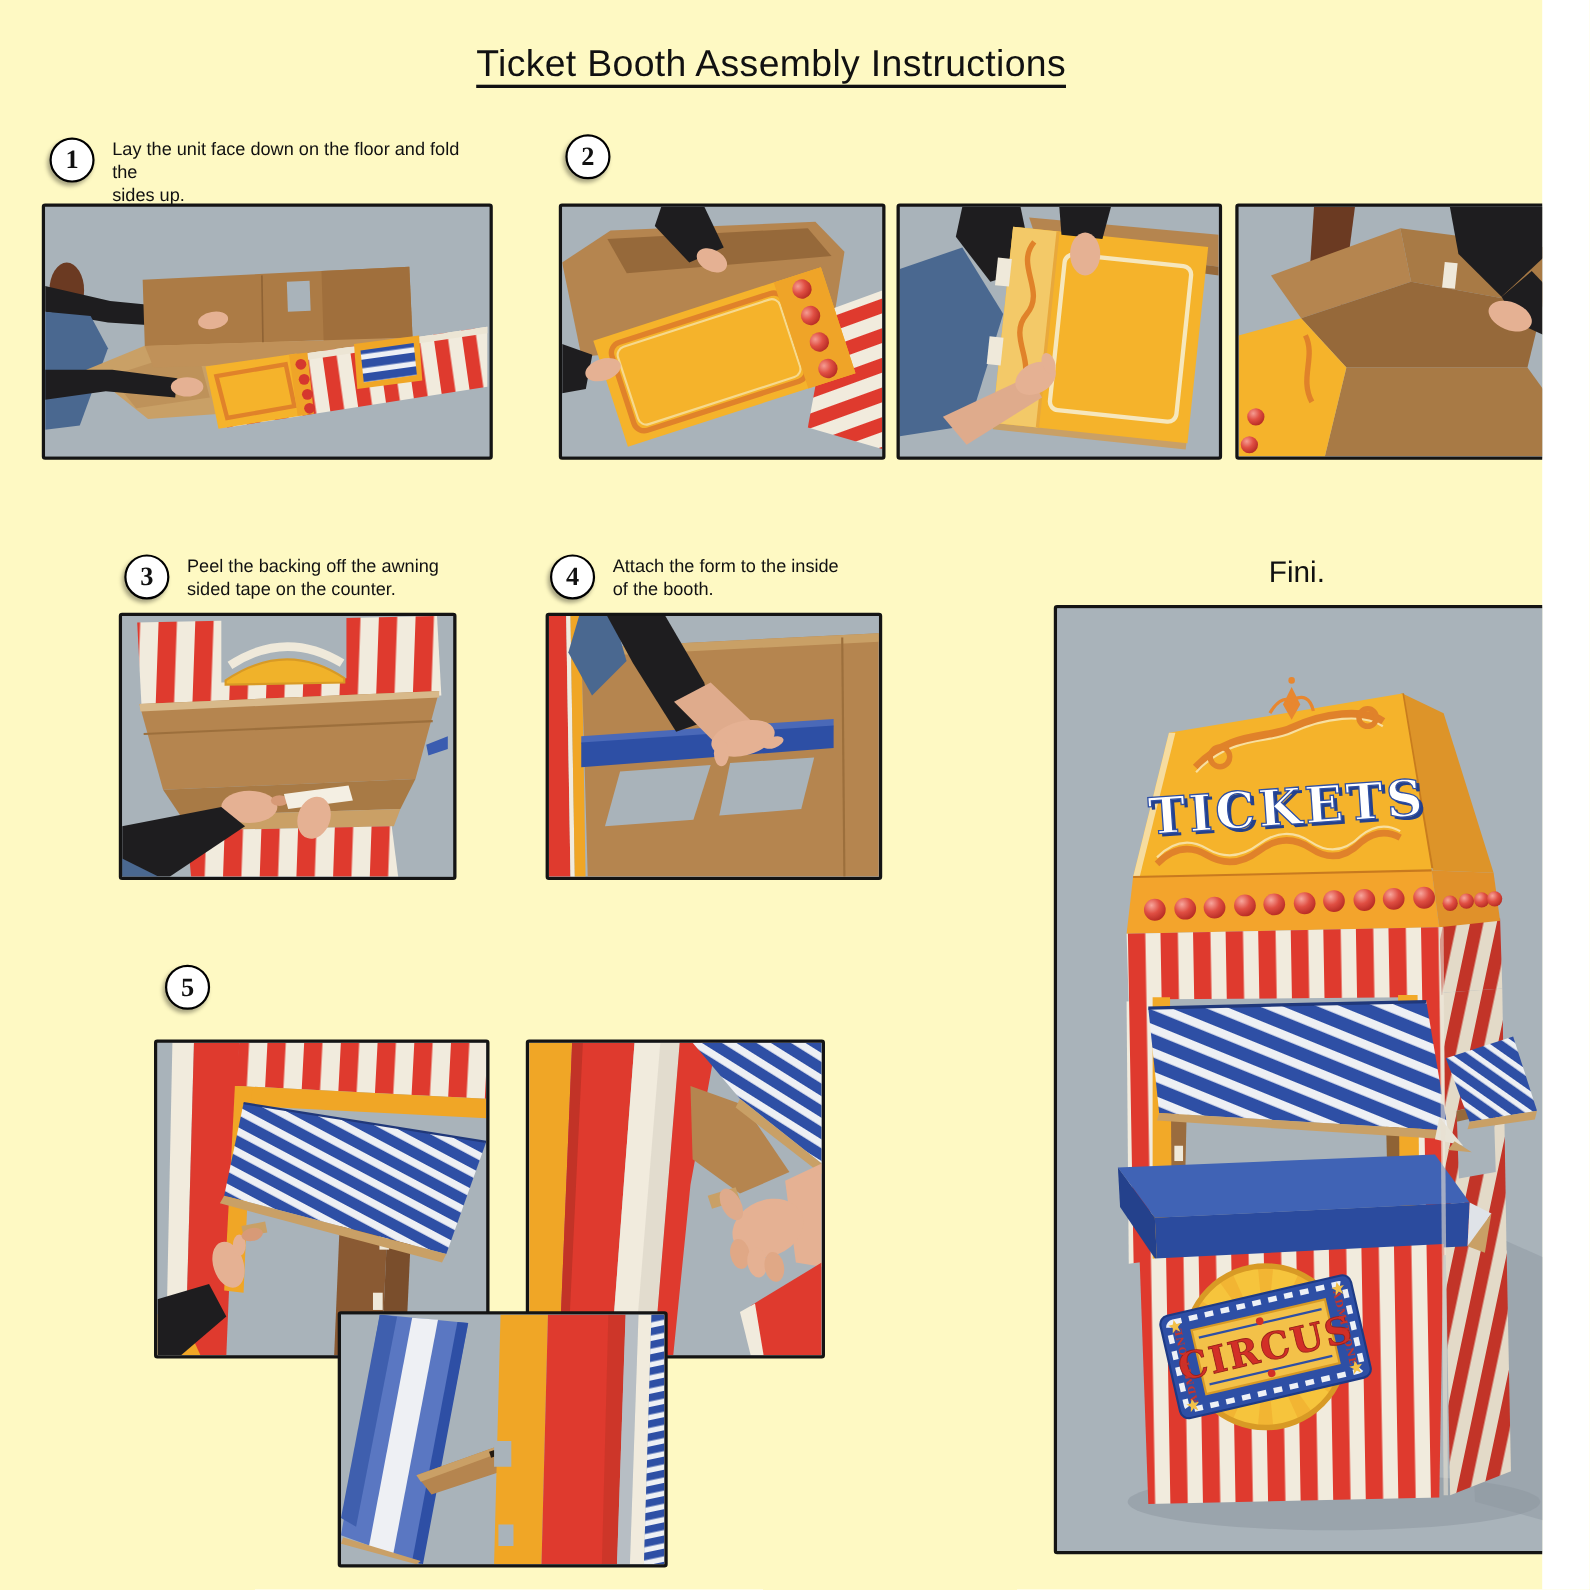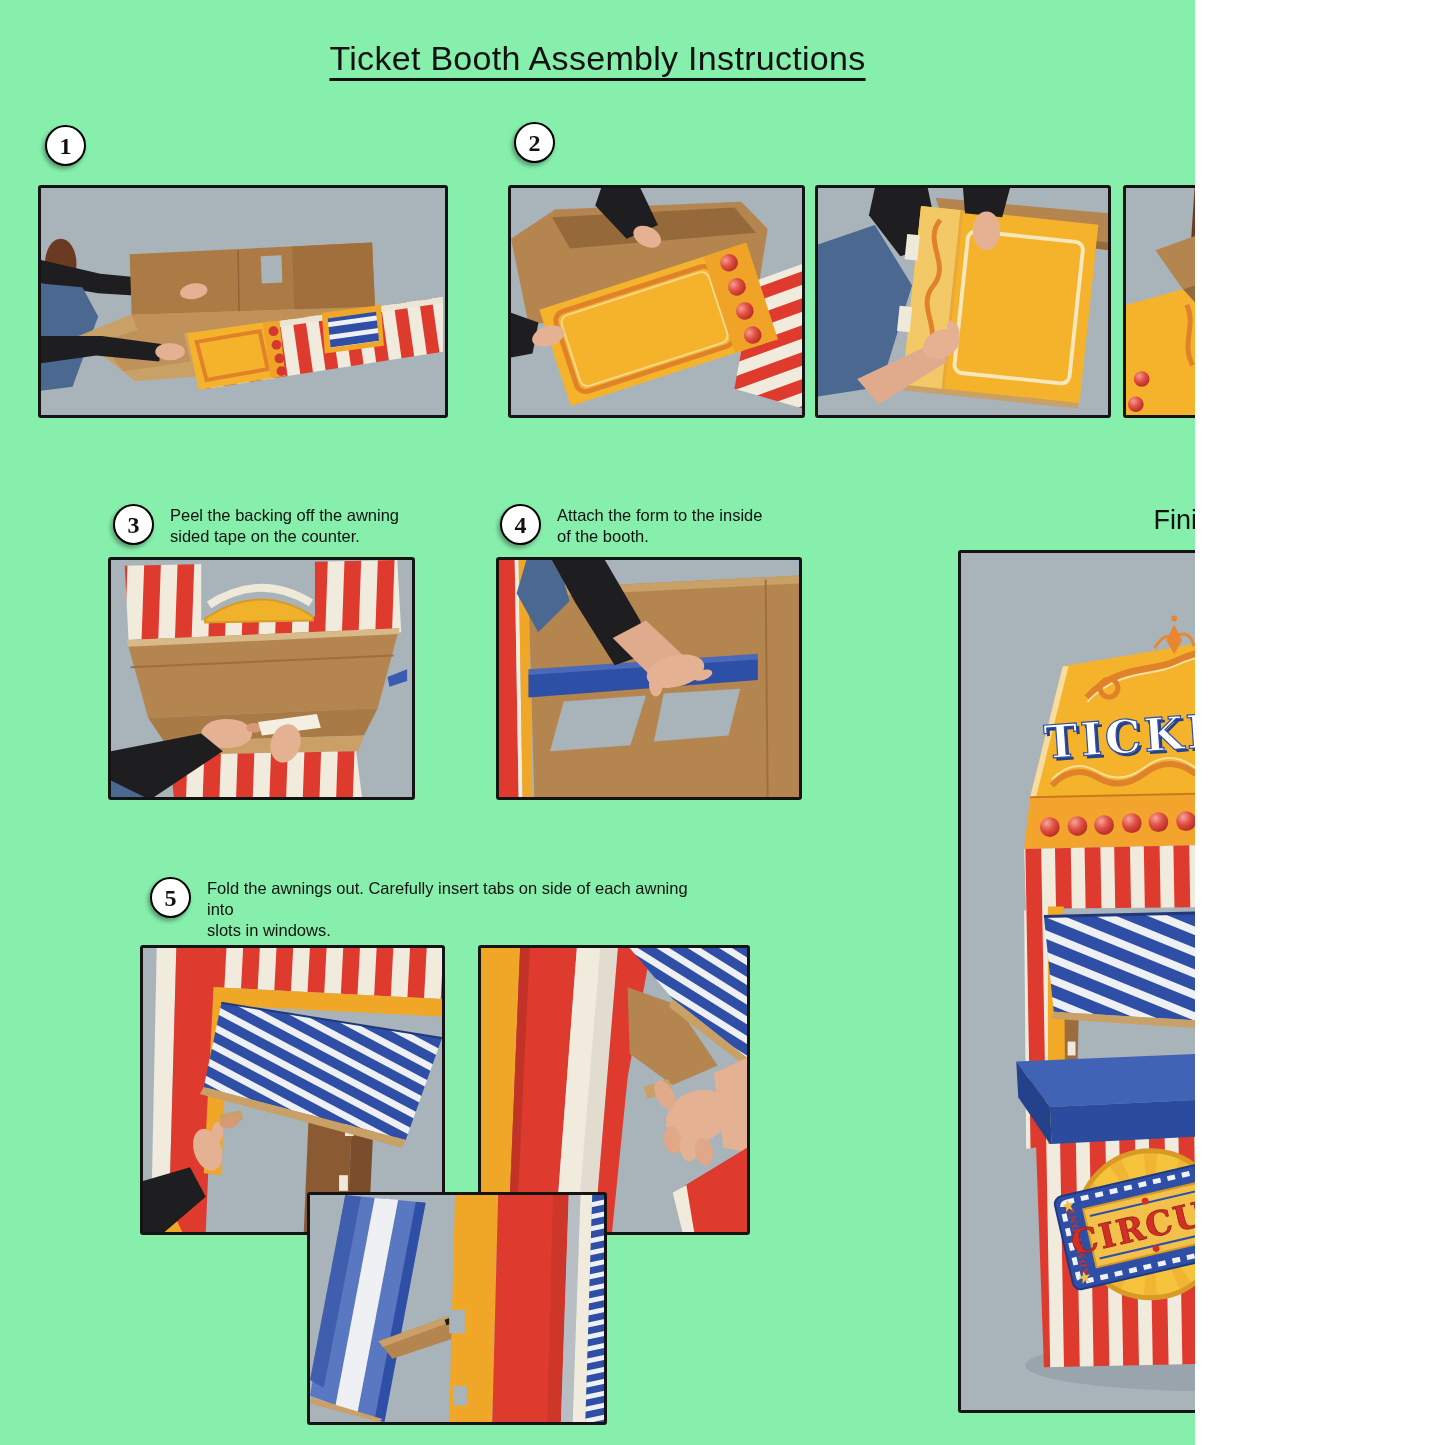--- a/index.html
+++ b/index.html
@@ -1,16 +1,16 @@
 <!DOCTYPE html>
 <html><head>
 <meta charset="utf-8">
 <style>
   html,body{margin:0;padding:0;background:#fff}
-  .page{position:relative;width:1195px;height:1445px;background:#86efac;
+  .page{position:relative;width:1402px;height:1445px;background:#fef9c3;
         font-family:"Liberation Sans",sans-serif;color:#111;overflow:hidden}
   .title{position:absolute;left:0;right:0;top:16px;text-align:center;
          font-size:34px;font-weight:400;letter-spacing:.3px}
   .title .u{text-decoration:underline;text-decoration-thickness:3px;text-underline-offset:8px}
   .step{position:absolute;display:flex;gap:16px;align-items:flex-start}
   .badge{width:37px;height:37px;border:2.5px solid #000;border-radius:50%;
          display:flex;align-items:center;justify-content:center;background:#fff;
          font-family:"Liberation Serif",serif;font-weight:700;font-size:24px;
          box-shadow:-2px 3px 4px rgba(0,0,0,.35);flex:0 0 auto;line-height:1}
   .step-text{font-size:16.5px;line-height:21px;white-space:pre-line;padding-top:1px}
@@ -21,20 +21,22 @@
 </style>
 </head>
 <body>
 
 <div class="page">
 
   <h1 class="title"><span class="u">Ticket Booth Assembly Instructions</span></h1>
 
   <div class="step" style="left:45px;top:125px;width:400px">
     <div class="badge">1</div>
+    <div class="step-text">Lay the unit face down on the floor and fold the
+sides up.</div>
   </div>
 
   <div class="photo" style="left:38px;top:185px;width:410px;height:233px">
     <svg viewBox="0 0 410 233" preserveAspectRatio="none">
       <defs>
         <pattern id="a-rw" width="26" height="26" patternUnits="userSpaceOnUse" patternTransform="rotate(-8)">
           <rect width="26" height="26" fill="#f1ebdd"></rect>
             <rect width="13" height="26" fill="#df3a2e"></rect>
         </pattern>
         <pattern id="a-bw" width="13" height="13" patternUnits="userSpaceOnUse" patternTransform="rotate(-8)">
@@ -403,22 +405,20 @@
             <polygon points="0,-6 1.8,-1.8 6,-1.8 2.4,1.2 3.6,6 0,3 -3.6,6 -2.4,1.2 -6,-1.8 -1.8,-1.8" transform="translate(77,37)"></polygon>
           </g>
         </g>
       </g>
       <polygon points="352,292 356,292 360,812 356,812" fill="#e8e0d0" opacity=".6"></polygon>
     </svg>
   </div>
 
   <div class="step" style="left:150px;top:877px;width:560px">
     <div class="badge">5</div>
-    <div class="step-text">Fold the awnings out. Carefully insert tabs on side of each awning into
-slots in windows.</div>
   </div>
 
   <div class="photo" style="left:140px;top:945px;width:305px;height:290px">
     <svg viewBox="0 0 305 290" preserveAspectRatio="none">
       <defs>
         <pattern id="g-rw" width="34" height="34" patternUnits="userSpaceOnUse" patternTransform="rotate(3)">
           <rect width="34" height="34" fill="#f1ebdd"></rect>
             <rect width="17" height="34" fill="#df3a2e"></rect>
         </pattern>
         <pattern id="g-bw" width="17" height="17" patternUnits="userSpaceOnUse" patternTransform="rotate(-62)">

